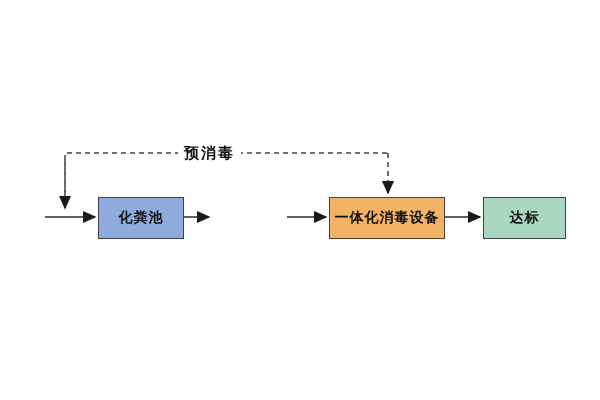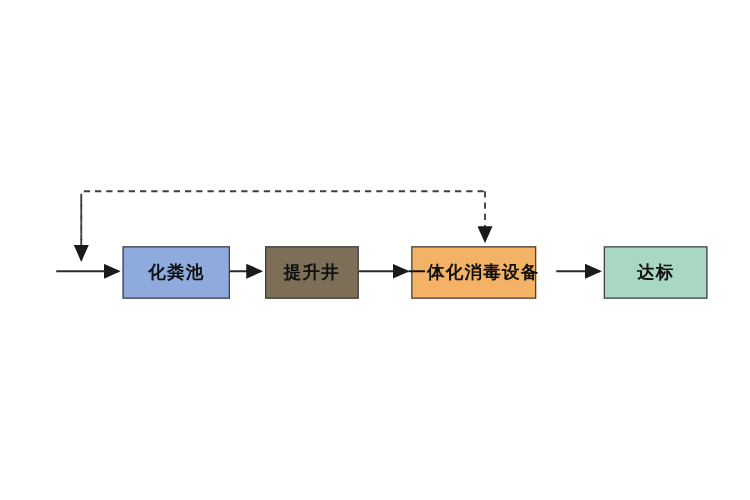--- a/index.html
+++ b/index.html
@@ -32,21 +32,21 @@
     align-items: center;
     justify-content: center;
     font-size: 14px;
     font-weight: bold;
     color: #111111;
     letter-spacing: 1px;
     white-space: nowrap;
   }
   .node-septic   { left: 98px;  width: 86px;  }
   .node-lift     { left: 212px; width: 75px;  }
-  .node-disinfect{ left: 329px; width: 100px; }
+  .node-disinfect{ left: 329px; width: 116px; }
   .node-compliant{ left: 483px; width: 83px;  }
   .feedback-label {
     position: absolute;
     left: 178px;
     top: 144px;
     height: 18px;
     line-height: 18px;
     padding: 0 6px;
     background: #ffffff;
     font-size: 15px;
@@ -73,20 +73,20 @@
     <line x1="287" y1="217" x2="326" y2="217" stroke="#2b2b2b" stroke-width="1.5" marker-end="url(#arrowhead)"></line>
     <line x1="445" y1="217" x2="480" y2="217" stroke="#2b2b2b" stroke-width="1.5" marker-end="url(#arrowhead)"></line>
 
     <polyline points="65,205 65,153 388,153" fill="none" stroke="#3f3f3f" stroke-width="1.5" stroke-dasharray="5 4"></polyline>
     <line x1="65" y1="160" x2="65" y2="208" stroke="#3f3f3f" stroke-width="1.5" stroke-dasharray="5 4" marker-end="url(#arrowhead)"></line>
     <line x1="388" y1="153" x2="388" y2="193" stroke="#3f3f3f" stroke-width="1.5" stroke-dasharray="5 4" marker-end="url(#arrowhead)"></line>
   </svg>
 
   <div class="node node-septic" style="background: rgb(143, 170, 220);">化粪池</div>
 
-  <div class="node node-lift" style="background: rgb(125, 110, 87);">提升井</div>
 
   <div class="node node-disinfect" style="background: rgb(244, 178, 103);">一体化消毒设备</div>
 
   <div class="node node-compliant" style="background: rgb(168, 215, 195);">达标</div>
 
+  <div class="feedback-label">预消毒</div>
 
 </div>
 
 </body></html>

